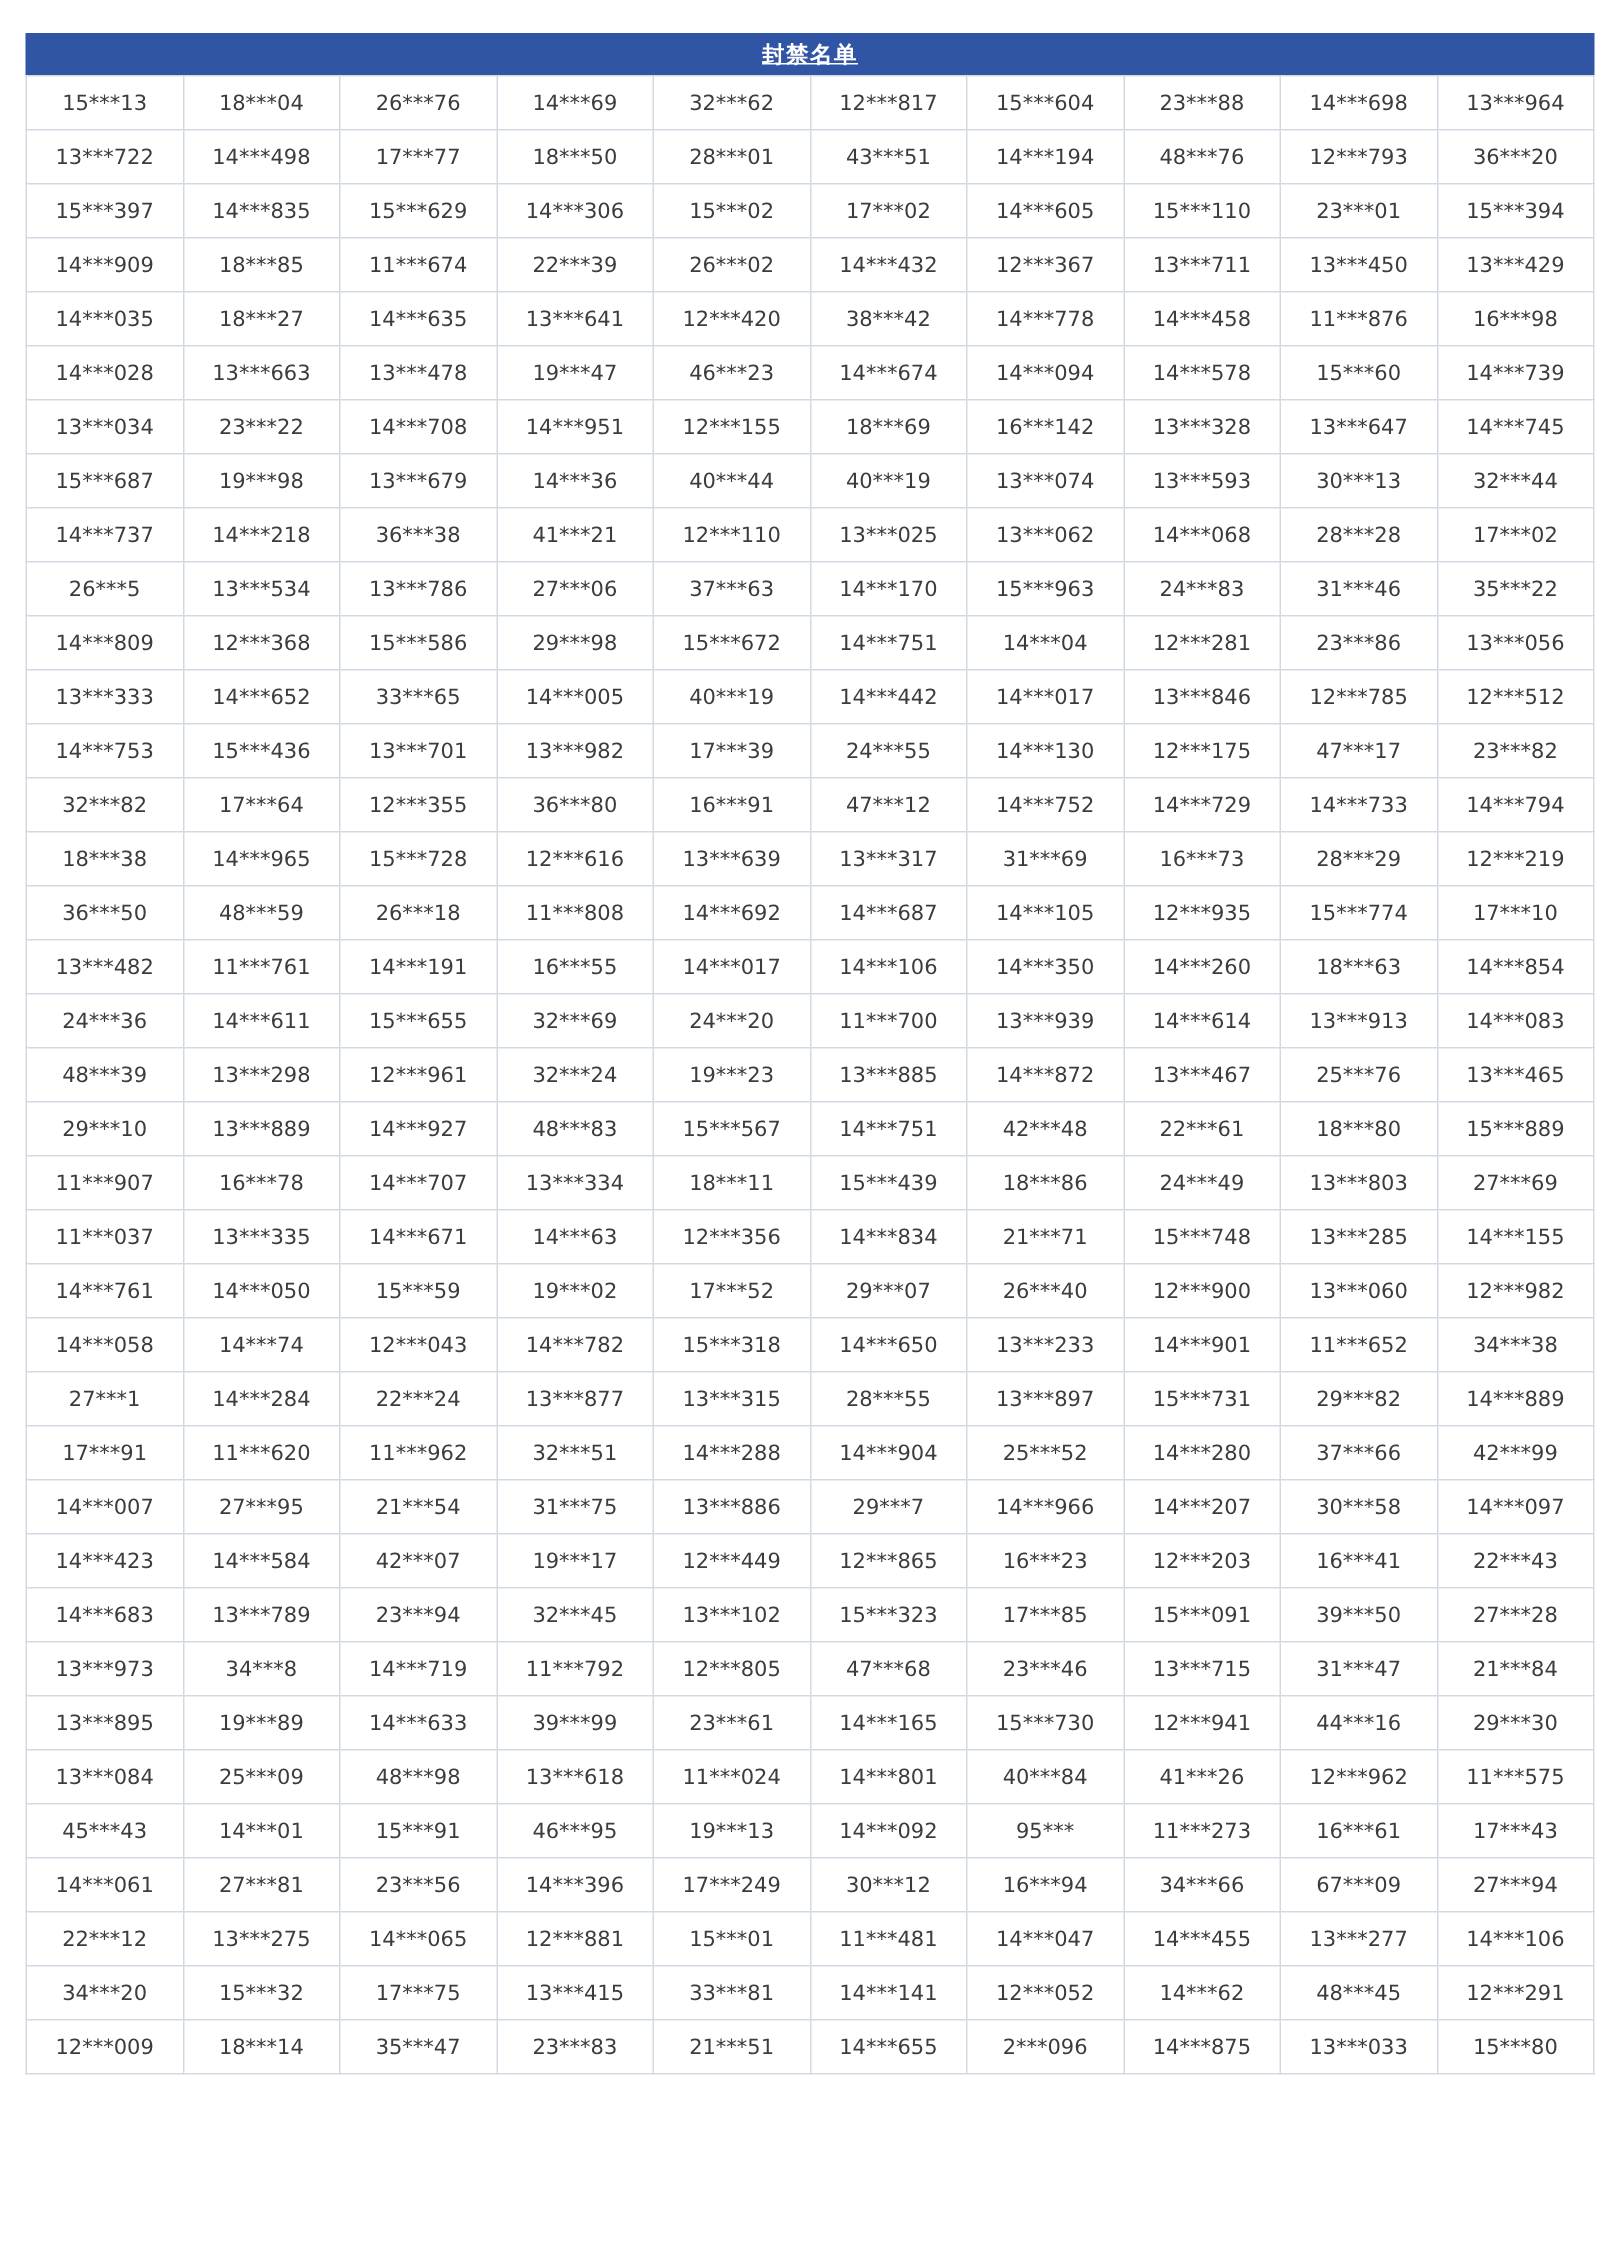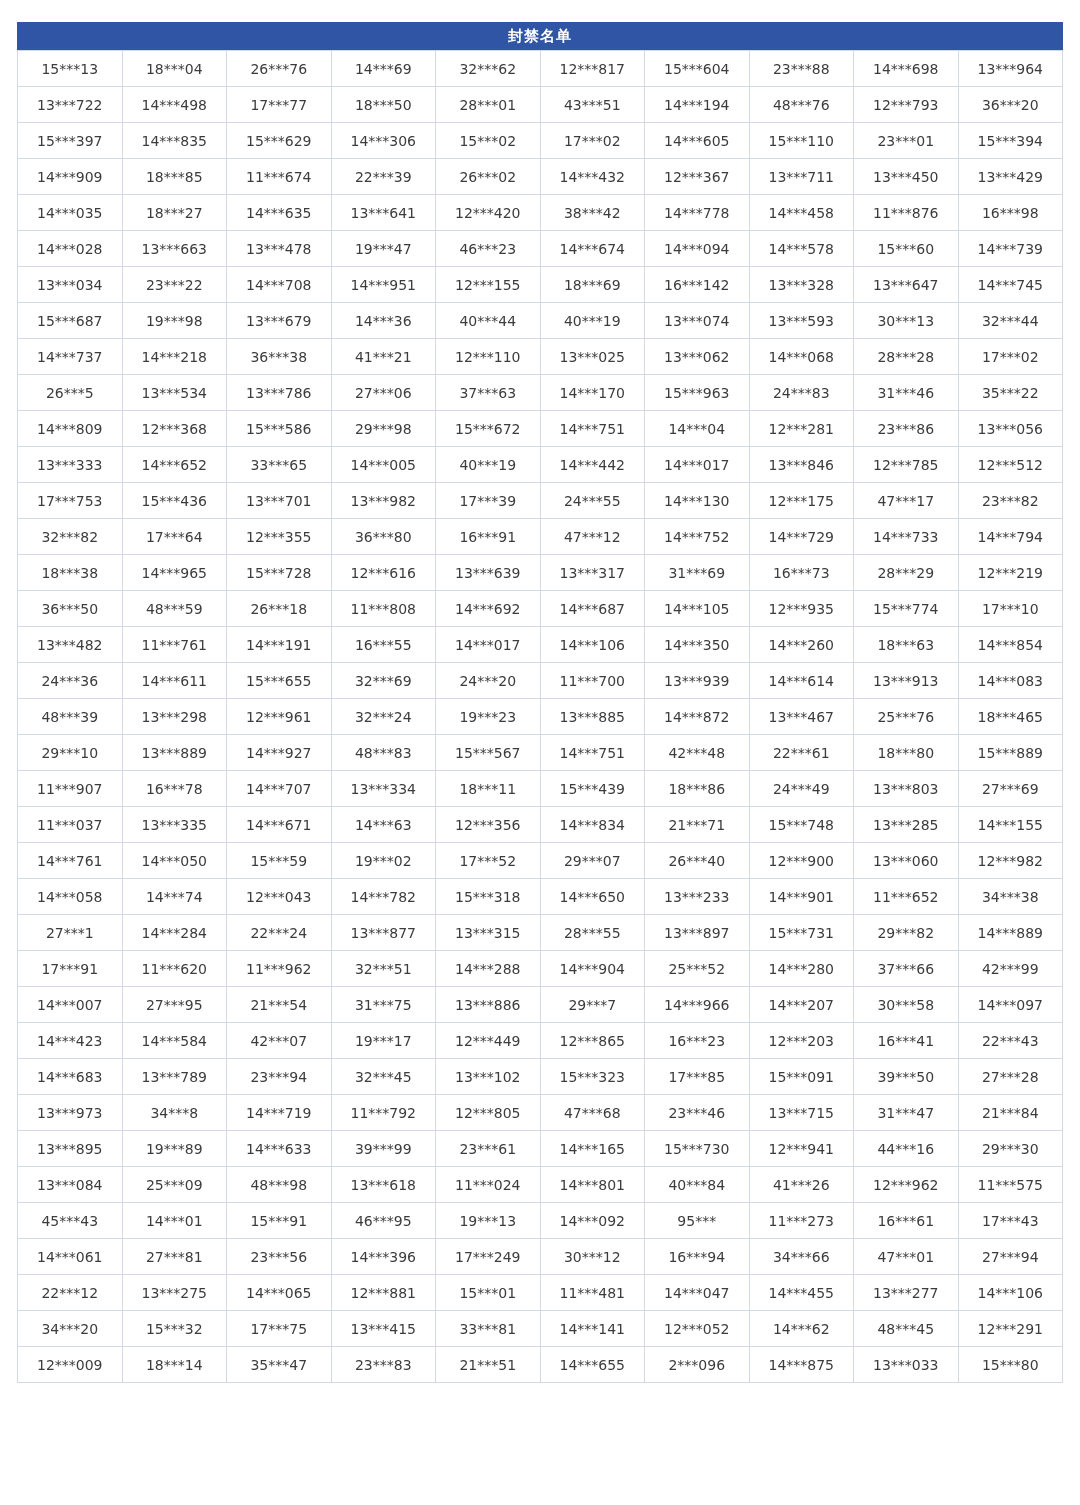--- a/index.html
+++ b/index.html
@@ -17,20 +17,21 @@
 
   .table-title {
     background: var(--header-bg, #2f55a4);
     color: var(--header-fg, #ffffff);
     height: 28px;
     line-height: 28px;
     text-align: center;
     font-size: 15px;
     font-weight: bold;
     letter-spacing: 1px;
+    text-decoration: underline;
   }
 
   table.ban-table {
     width: 100%;
     border-collapse: collapse;
     table-layout: fixed;
   }
   table.ban-table td {
     border: 1px solid var(--border-color, #d3d9e3);
     height: 36px;
@@ -187,21 +188,21 @@
           <td>33***65</td>
           <td>14***005</td>
           <td>40***19</td>
           <td>14***442</td>
           <td>14***017</td>
           <td>13***846</td>
           <td>12***785</td>
           <td>12***512</td>
         </tr>
         <tr>
-          <td>17***753</td>
+          <td>14***753</td>
           <td>15***436</td>
           <td>13***701</td>
           <td>13***982</td>
           <td>17***39</td>
           <td>24***55</td>
           <td>14***130</td>
           <td>12***175</td>
           <td>47***17</td>
           <td>23***82</td>
         </tr>
@@ -268,21 +269,21 @@
         <tr>
           <td>48***39</td>
           <td>13***298</td>
           <td>12***961</td>
           <td>32***24</td>
           <td>19***23</td>
           <td>13***885</td>
           <td>14***872</td>
           <td>13***467</td>
           <td>25***76</td>
-          <td>18***465</td>
+          <td>13***465</td>
         </tr>
         <tr>
           <td>29***10</td>
           <td>13***889</td>
           <td>14***927</td>
           <td>48***83</td>
           <td>15***567</td>
           <td>14***751</td>
           <td>42***48</td>
           <td>22***61</td>
@@ -447,21 +448,21 @@
         </tr>
         <tr>
           <td>14***061</td>
           <td>27***81</td>
           <td>23***56</td>
           <td>14***396</td>
           <td>17***249</td>
           <td>30***12</td>
           <td>16***94</td>
           <td>34***66</td>
-          <td>47***01</td>
+          <td>67***09</td>
           <td>27***94</td>
         </tr>
         <tr>
           <td>22***12</td>
           <td>13***275</td>
           <td>14***065</td>
           <td>12***881</td>
           <td>15***01</td>
           <td>11***481</td>
           <td>14***047</td>

